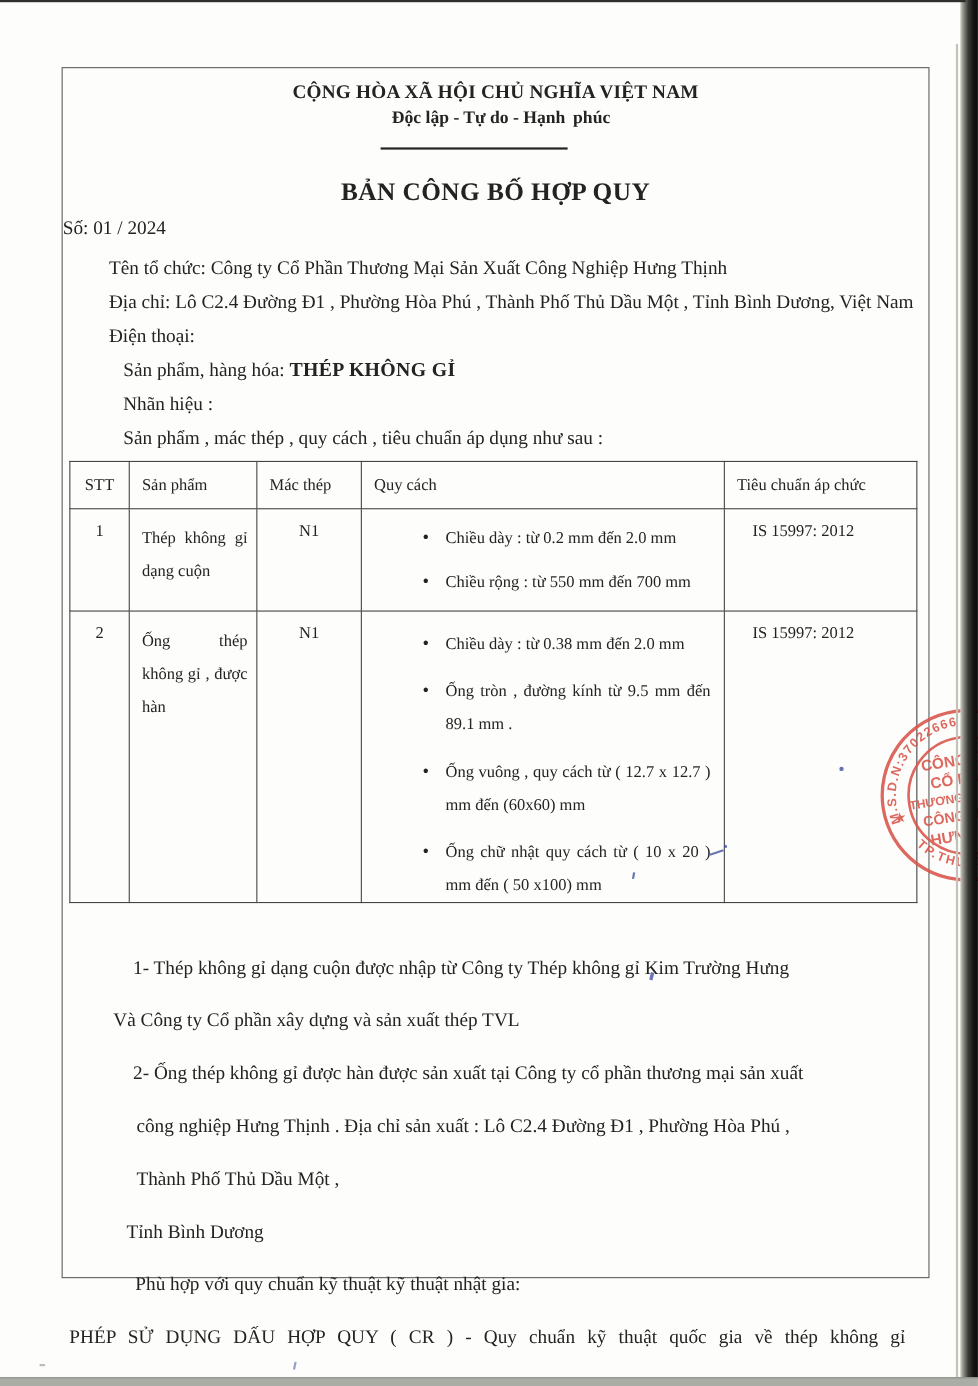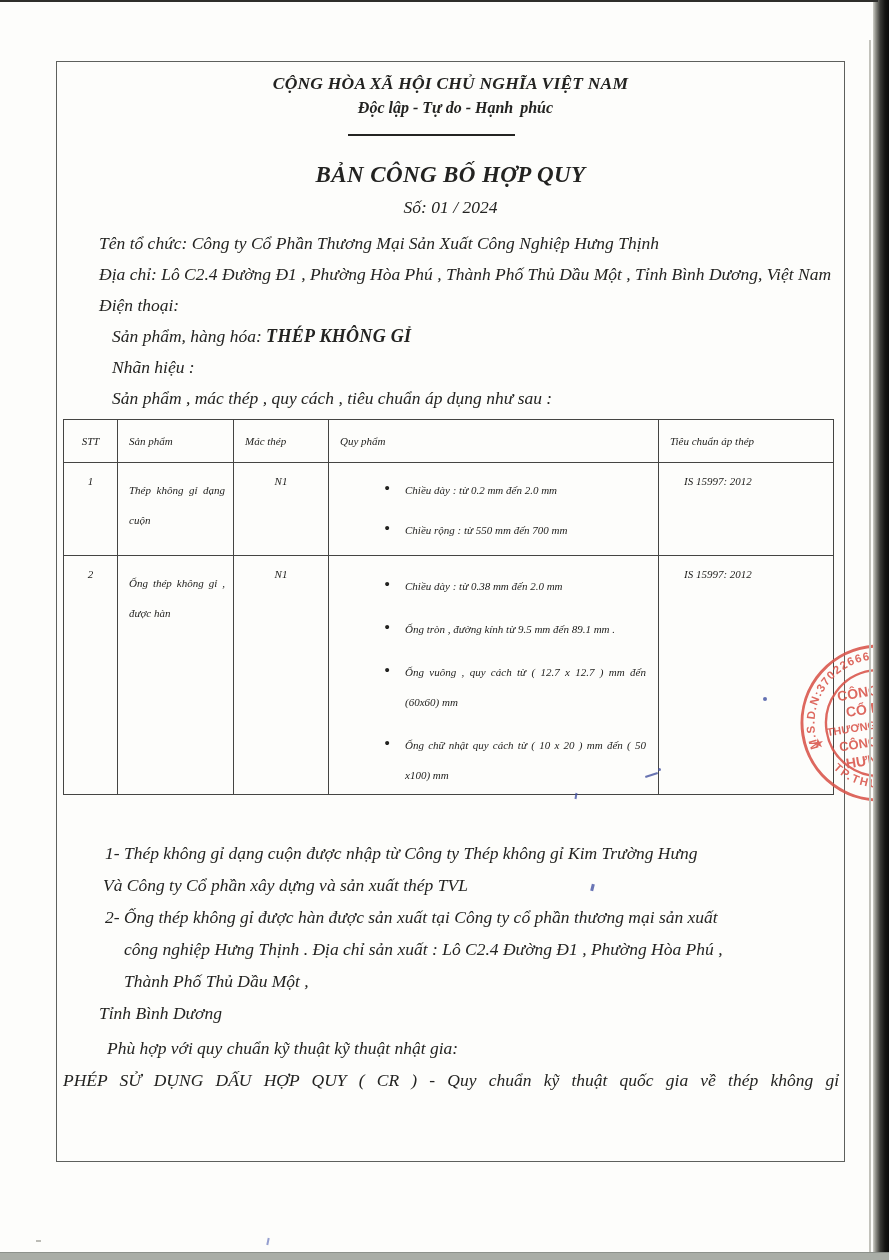--- a/index.html
+++ b/index.html
@@ -18,53 +18,53 @@
   
   .ink{position:absolute;opacity:.8;z-index:4;}
   .ink-a{left:645px;top:774px;width:13px;height:2px;transform:rotate(-18deg);background:#44519f;}
   .ink-a2{left:658px;top:768px;width:3px;height:3px;background:#44519f;border-radius:50%;}
   .ink-b{left:591px;top:884px;width:3px;height:7px;transform:rotate(14deg);background:#4353a4;}
   .ink-c{left:763px;top:697px;width:4px;height:4px;border-radius:50%;background:#3d4da0;}
   .ink-d{left:575px;top:793px;width:2px;height:6px;transform:rotate(10deg);background:#4353a4;}
   .ink-e{left:267px;top:1238px;width:2px;height:7px;transform:rotate(12deg);background:#7b87c4;}
   
   .sheet{position:absolute;left:56px;top:61px;width:789px;height:1101px;
-    border:1.6px solid #5e605d;box-sizing:border-box;z-index:2;font-style:italic;}
+    border:1.6px solid #5e605d;box-sizing:border-box;z-index:2;}
   
   .republic{margin:11px 0 0;text-align:center;font-size:17.5px;font-weight:bold;letter-spacing:.2px;}
   .motto{margin-top:5px;text-align:center;font-size:16px;font-weight:bold;}
   .motto .ul{display:inline-block;border-bottom:2.2px solid #242422;padding:0 2px 17px 10px;}
   .motto .tail{padding-left:5px;}
   .title{margin:26px 0 0;text-align:center;font-size:23px;font-weight:bold;letter-spacing:.4px;}
-  .docnum{margin-top:9px;text-align:center;font-size:17.5px;}
+  .docnum{margin-top:9px;font-size:17.5px;}
   
   .bodytext p{margin:0 5px 0 42px;font-size:17.5px;line-height:31px;}
   .org{margin-top:10px !important;}
   .addr{text-align:justify;}
   .indent{text-indent:13px;}
   .product b{font-size:18px;letter-spacing:.3px;}
   
-  table.spec{margin:5px 0 0 6px;border-collapse:collapse;width:770px;table-layout:fixed;font-size:11px;}
+  table.spec{margin:5px 0 0 6px;border-collapse:collapse;width:770px;table-layout:fixed;font-size:15px;}
   .spec th,.spec td{border:1.6px solid #454543;}
   .spec th{font-weight:normal;height:42px;text-align:left;padding:0 0 0 11px;vertical-align:middle;}
   .spec th.c-stt{text-align:center;padding:0;}
   .spec td{vertical-align:top;}
   tr.r1{height:93px;} tr.r2{height:239px;}
   .cell-stt{text-align:center;padding-top:12px;}
   .cell-prod{padding:12px 8px 0 11px;text-align:justify;line-height:30px;}
   .cell-grade{text-align:center;padding-top:12px;}
   .cell-specs{padding:0 10px 0 12px;}
   .cell-std{padding:12px 6px 0 25px;}
   ul.bullets{margin:0;padding:2px 2px 0 41px;list-style:none;}
   .bullets li{position:relative;padding-left:23px;margin-top:10px;text-align:justify;line-height:30px;}
   tr.r2 .bullets li{margin-top:13px;}
   .bullets li::before{content:"•";position:absolute;left:2px;top:-1px;font-size:17px;}
   
   .notes{margin:42px 5px 0 42px;font-size:17.5px;line-height:32px;}
-  .notes div{margin:0;}
+  .notes div{margin:16px;}
   .n1l1,.n2l1{text-indent:6px;}
   .n1l2{margin-left:4px !important;}
   .n2l2,.n2l3{margin-left:25px !important;}
   .conf{text-indent:8px;margin-top:3px !important;}
   .std1{text-indent:9px;text-align:justify;text-align-last:justify;margin-top:7px !important;}
   .std2{margin-left:-36px !important;text-align:justify;text-align-last:justify;}
   
   .stamp{position:absolute;left:790px;top:634px;width:178px;height:178px;z-index:3;
     transform:rotate(-9deg);opacity:.88;}
   .stamp text{font-family:"Liberation Sans","DejaVu Sans",sans-serif;font-weight:bold;fill:#d9544a;}
@@ -101,22 +101,22 @@
           <col style="width:116px">
           <col style="width:95px">
         <col style="width:330px">
           <col style="width:175px">
       </colgroup>
       <tbody>
           <tr>
         <th class="c-stt">STT</th>
         <th>Sản phẩm</th>
         <th>Mác thép</th>
-        <th>Quy phẩm</th>
-        <th>Tiêu chuẩn áp thép</th>
+        <th>Quy cách</th>
+        <th>Tiêu chuẩn áp chức</th>
       </tr>
       <tr class="r1">
         <td class="cell-stt">1</td>
         <td class="cell-prod">Thép không gỉ dạng cuộn</td>
         <td class="cell-grade">N1</td>
         <td class="cell-specs">
           <ul class="bullets">
             <li>Chiều dày : từ 0.2 mm đến 2.0 mm</li>
             <li>Chiều rộng : từ 550 mm đến 700 mm</li>
           </ul>

